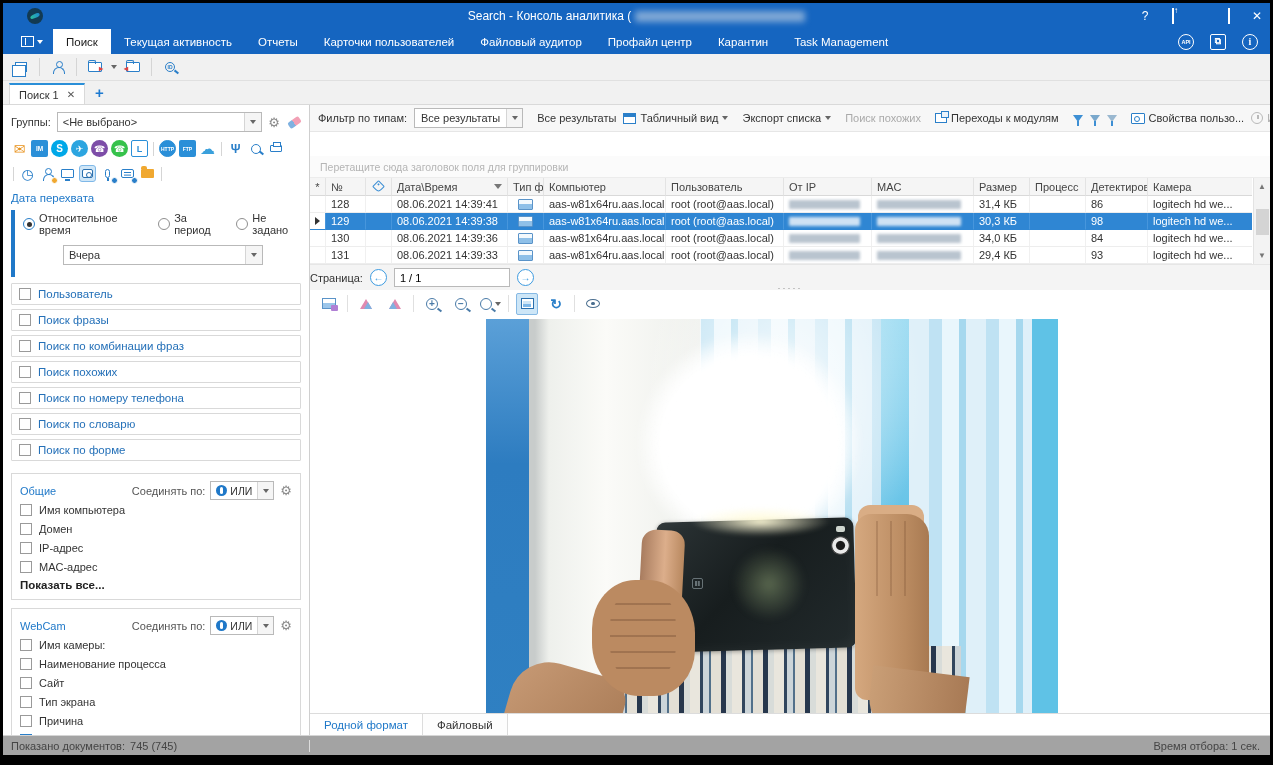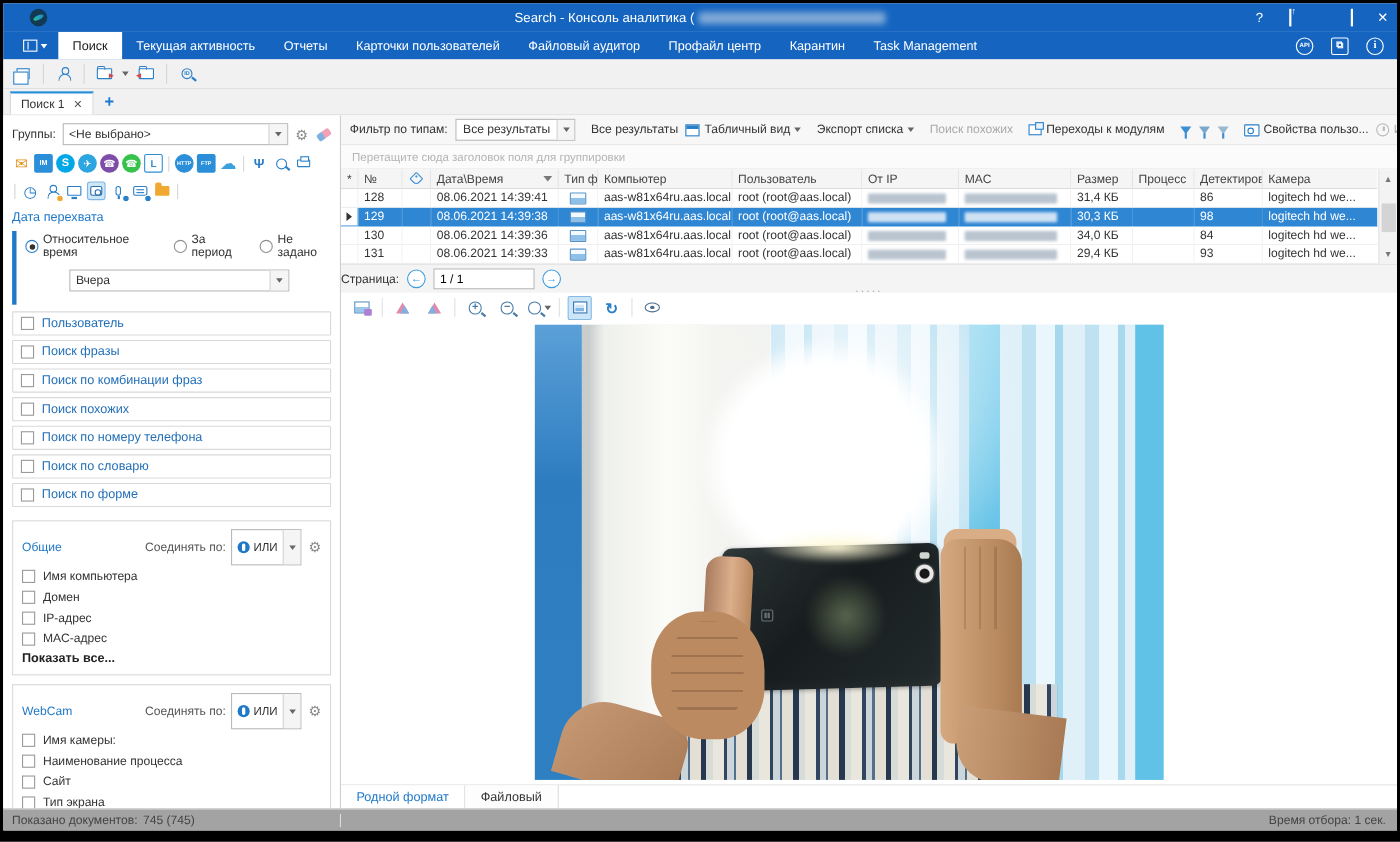--- a/index.html
+++ b/index.html
@@ -144,21 +144,21 @@
   .cb { width:12px; height:12px; border:1px solid #9a9a9a; background:#fff; flex:0 0 auto;
     margin-right:7px; position:relative; }
   .cb.checked { border-color:#2a7fc9; }
   .cb.checked::after { content:"✓"; position:absolute; left:1px; top:-2px; color:#2a7fc9;
     font-size:11px; font-weight:bold; }
   .sb-link { color:#2470b8; font-size:11.5px; }
   .panelbox { border:1px solid #d9d9d9; margin:8px 8px 0 8px; padding:7px 8px 8px; }
   .panel-head { display:flex; align-items:center; }
   .panel-title { color:#1f78c8; font-size:11px; flex:1; }
   .join-lab { color:#555; margin-right:5px; }
-  .join-box { display:flex; align-items:center; border:1px solid #b9b9b9; height:33px; }
+  .join-box { display:flex; align-items:center; border:1px solid #b9b9b9; height:19px; }
   .join-ic { width:11px; height:11px; border-radius:50%; background:#1f78c8; margin:0 3px 0 5px; position:relative; }
   .join-ic::after { content:""; position:absolute; left:4px; top:2px; width:3px; height:7px; background:#fff; border-radius:2px; }
   .join-val { font-size:10.5px; margin-right:5px; }
   .join-dd { width:16px; height:100%; border-left:1px solid #d5d5d5; background:#f5f5f5;
     display:flex; align-items:center; justify-content:center; }
   .cb-item { display:flex; align-items:center; padding:3.5px 0; }
   .cb-item .lbl { color:#333; }
 
   
   .filterbar { height:27px; display:flex; align-items:center; gap:7px; padding:0 8px;
@@ -179,21 +179,21 @@
   .funnel::after { content:""; position:absolute; left:-1px; top:-1px; width:2px; height:5px; background:#3d8fd4; }
   .funnel.f2 { border-top-color:#7aa8cc; }
   .funnel.f3 { border-top-color:#9ab8d0; }
   .uprops-ico { width:14px; height:11px; border:1.3px solid #2a7fc9; border-radius:1px; position:relative; background:#fff; }
   .uprops-ico::after { content:""; position:absolute; left:2px; top:2px; width:4px; height:4px;
     border:1px solid #2a7fc9; border-radius:50%; }
   .hist-ico { width:12px; height:12px; border:1.3px solid #b9b9b9; border-radius:50%; position:relative; }
   .hist-ico::after { content:""; position:absolute; left:5px; top:2px; width:1.5px; height:4px; background:#b9b9b9; }
 
   .grouphint { height:22px; display:flex; align-items:center; padding:0 10px; color:#b5b5b5;
-    background:#fbfbfb; border-bottom:1px solid #ececec; flex:0 0 auto; font-size:10.5px; }
+    background:#fbfbfb; border-bottom:1px solid #ececec; flex:0 0 auto; font-size:10.5px;margin-top:24px; }
 
   
   .tablewrap { position:relative; flex:0 0 auto; }
   .tgrid { display:grid; grid-template-columns:16px 40px 26px 116px 36px 122px 118px 88px 102px 56px 56px 62px 1fr;
     width:calc(100% - 18px); }
   .th { background:#f5f5f5; border-bottom:1px solid #d9d9d9; border-right:1px solid #e3e3e3;
     padding:2px 5px; color:#444; height:18px; display:flex; align-items:center; overflow:hidden; white-space:nowrap; }
   .td { border-bottom:1px solid #ededed; border-right:1px solid #f0f0f0; padding:1px 5px; height:17px;
     display:flex; align-items:center; overflow:hidden; white-space:nowrap; background:#fff; }
   .rowsel .td { background:#2f86d3; color:#fff; border-right-color:#4796dc; border-bottom-color:#2f86d3; }
@@ -213,21 +213,21 @@
   .vsb { position:absolute; right:0; top:0; bottom:0; width:17px; background:#f3f3f3;
     border-left:1px solid #e3e3e3; display:flex; flex-direction:column; align-items:center; }
   .vsb .thumb { width:13px; height:26px; background:#d4d4d4; margin-top:18px; }
   .vsb-arr { color:#777; font-size:8px; margin-top:4px; }
   .vsb-arr.dn { margin-top:auto; margin-bottom:4px; }
 
   .pagerow { height:26px; background:#f4f4f4; border-top:1px solid #e6e6e6; display:flex;
     align-items:center; justify-content:flex-start; gap:7px; flex:0 0 auto; position:relative; }
   .pg-btn { width:17px; height:17px; border:1.3px solid #3d9be0; border-radius:50%; color:#3d9be0;
     display:flex; align-items:center; justify-content:center; font-size:10px; background:#fff; }
-  .pg-input { width:92px; height:19px; border:1px solid #b9b9b9; font-size:11px; padding:0 5px;
+  .pg-input { width:116px; height:19px; border:1px solid #b9b9b9; font-size:11px; padding:0 5px;
     font-family:"Liberation Sans",sans-serif; }
   .splitdots { position:absolute; bottom:-3px; left:50%; transform:translateX(-50%); color:#888;
     font-size:9px; letter-spacing:2px; }
 
   
   .viewertools { height:27px; display:flex; align-items:center; gap:7px; padding:0 8px;
     background:#fff; flex:0 0 auto; }
   .vt-sep { width:1px; height:17px; background:#e0e0e0; }
   .vt { width:22px; height:22px; display:flex; align-items:center; justify-content:center; border-radius:2px; }
   .vt.sel { background:#cde6f7; border:1px solid #86b9e4; }

